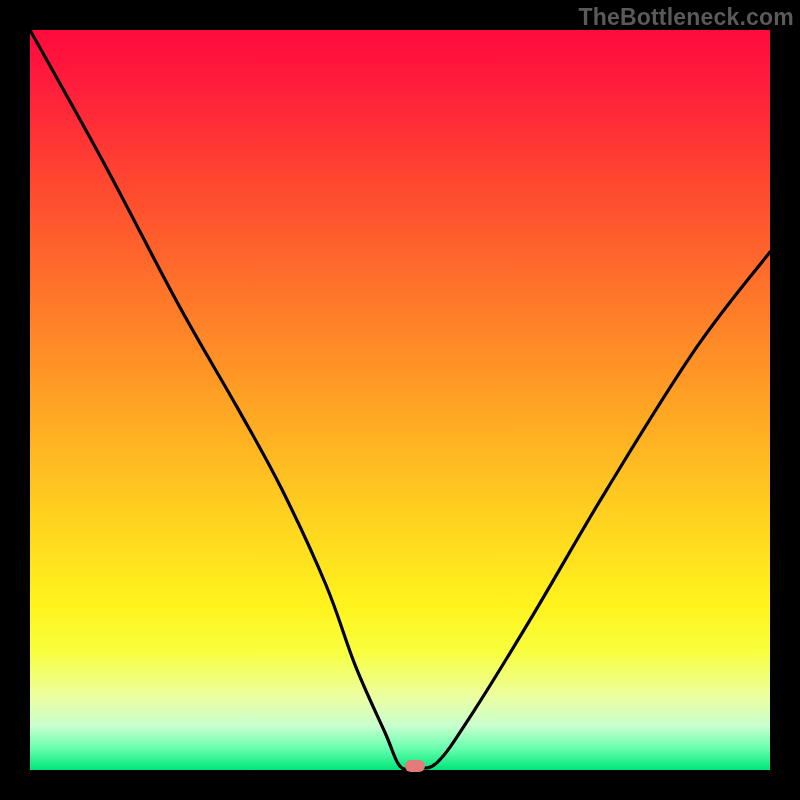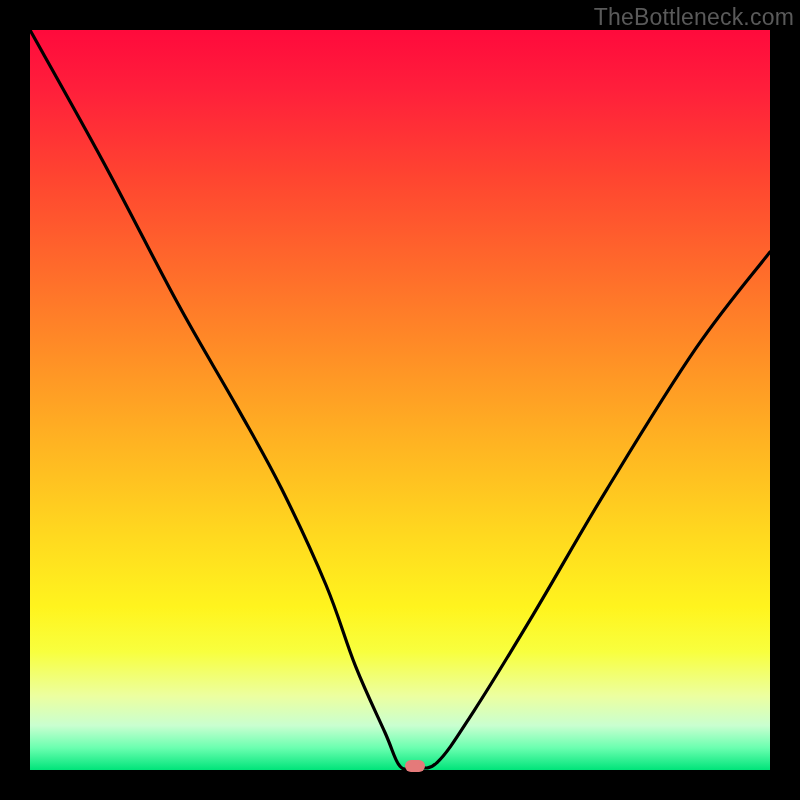--- a/index.html
+++ b/index.html
@@ -39,21 +39,21 @@
       #6bffb0 97%,
       #00e47a 100%
     );
   }
   .watermark {
     position: absolute;
     top: 4px;
     right: 6px;
     color: #5a5a5a;
     font-size: 23px;
-    font-weight: 400;
+    font-weight: 700;
     letter-spacing: 0.2px;
     user-select: none;
   }
   svg.curve {
     position: absolute;
     left: 0;
     top: 0;
     width: 740px;
     height: 740px;
   }

